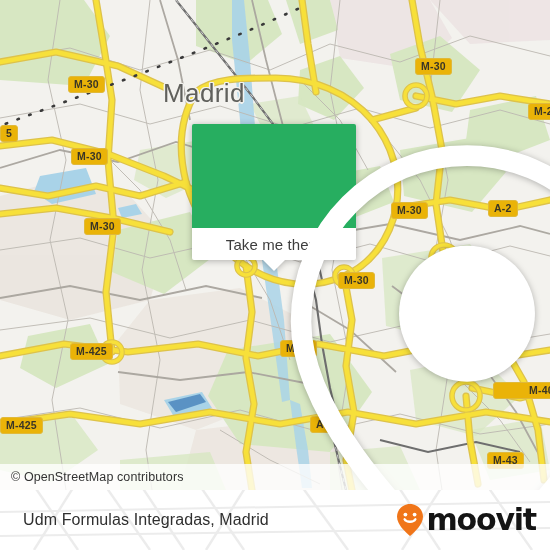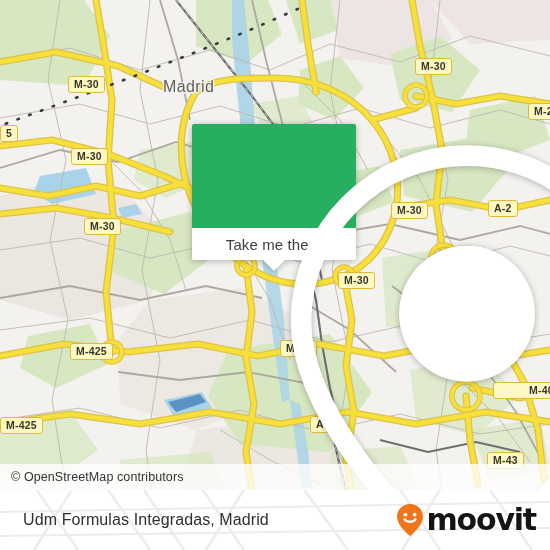--- a/index.html
+++ b/index.html
@@ -15,39 +15,39 @@
   .map{
     position:absolute;left:0;top:0;width:550px;height:490px;
     background:#f3f2ee;
     overflow:hidden;
   }
   .map svg{position:absolute;left:0;top:0;width:550px;height:490px;display:block;}
 
   
   .shield{
     position:absolute;
-    background:#fef9c3;
+    background:#eab308;
     border:1.6px solid #e0b93a;
     border-radius:3px;
     color:#3a3526;
     font-size:10.5px;
     font-weight:bold;
     letter-spacing:.2px;
     padding:1px 5px 2px 5px;
     line-height:12px;
     white-space:nowrap;
     box-sizing:border-box;
     font-family:"Liberation Sans","DejaVu Sans",sans-serif;
   }
 
   
   .city-label{
     position:absolute;
     color:#60605c;
-    font-size:16px;
+    font-size:26px;
     letter-spacing:.4px;
     text-shadow:
       -1.5px 0 #f3f2ee, 1.5px 0 #f3f2ee, 0 -1.5px #f3f2ee, 0 1.5px #f3f2ee,
       -1px -1px #f3f2ee, 1px -1px #f3f2ee, -1px 1px #f3f2ee, 1px 1px #f3f2ee;
     white-space:nowrap;
   }
 
   
   .callout{
     position:absolute;left:192px;top:124px;width:164px;

